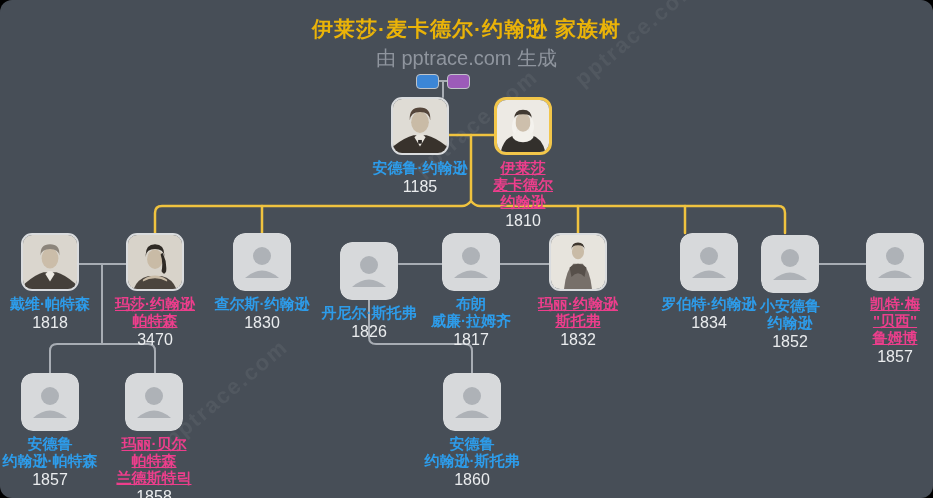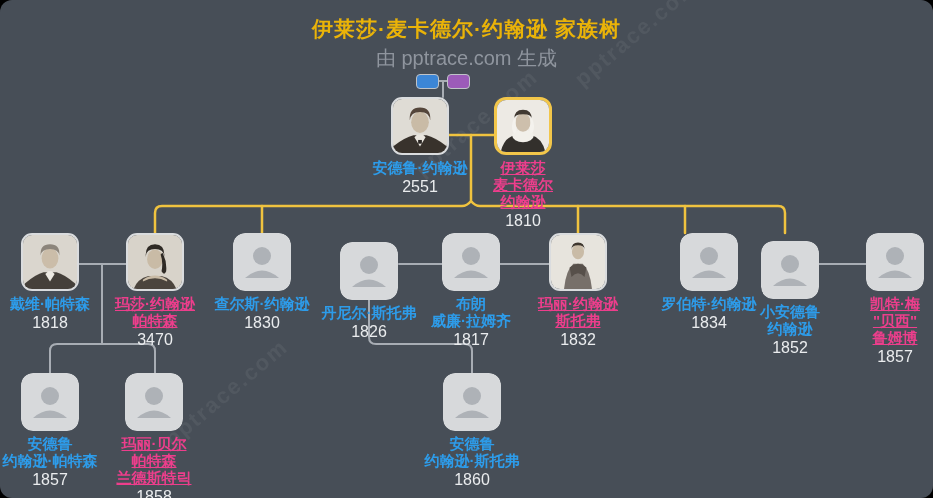--- a/index.html
+++ b/index.html
@@ -75,21 +75,21 @@
           <rect x="27" y="44" width="4" height="4" fill="#2A2623"></rect>
           <ellipse cx="29" cy="25" rx="9.5" ry="11.5" fill="#C9BBA6"></ellipse>
           <path d="M18 23 Q17 9 29 9 Q41 9 40 23 Q39 14 29 14 Q19 14 18 23 Z" fill="#55463A"></path>
         </svg>
       </div>
     <div class="name male">
       <div>安德鲁·约翰逊</div>
       <div></div>
       <div></div>
     </div>
-    <div class="year">2551</div>
+    <div class="year">1185</div>
   </div>
 
   <div class="person" style="left:468px;top:97px">
     <div class="avatar photo gold">
         <svg viewBox="0 0 58 58">
           <rect width="58" height="58" fill="#EDEAE4"></rect>
           <path d="M4 58 Q8 42 20 39 L38 39 Q50 42 54 58 Z" fill="#33302C"></path>
           <ellipse cx="29" cy="40" rx="12" ry="7" fill="#F2F0EA"></ellipse>
           <ellipse cx="29" cy="25" rx="8.5" ry="10.5" fill="#CDBFAC"></ellipse>
           <path d="M19 22 Q19 11 29 11 Q39 11 39 22 Q39 16 29 16 Q19 16 19 22 Z" fill="#413931"></path>
@@ -217,21 +217,21 @@
         </svg>
       </div>
     <div class="name male">
       <div>罗伯特·约翰逊</div>
       <div></div>
       <div></div>
     </div>
     <div class="year">1834</div>
   </div>
 
-  <div class="person" style="left:735px;top:241px">
+  <div class="person" style="left:735px;top:235px">
     <div class="avatar">
         <svg viewBox="0 0 58 58">
           <rect width="58" height="58" rx="12" fill="#D7D9DB"></rect>
           <circle cx="29" cy="23" r="9" fill="#AEB2B7"></circle>
           <path d="M12 45 Q29 30 46 45 Z" fill="#AEB2B7"></path>
         </svg>
       </div>
     <div class="name male">
       <div>小安德鲁</div>
       <div>约翰逊</div>

